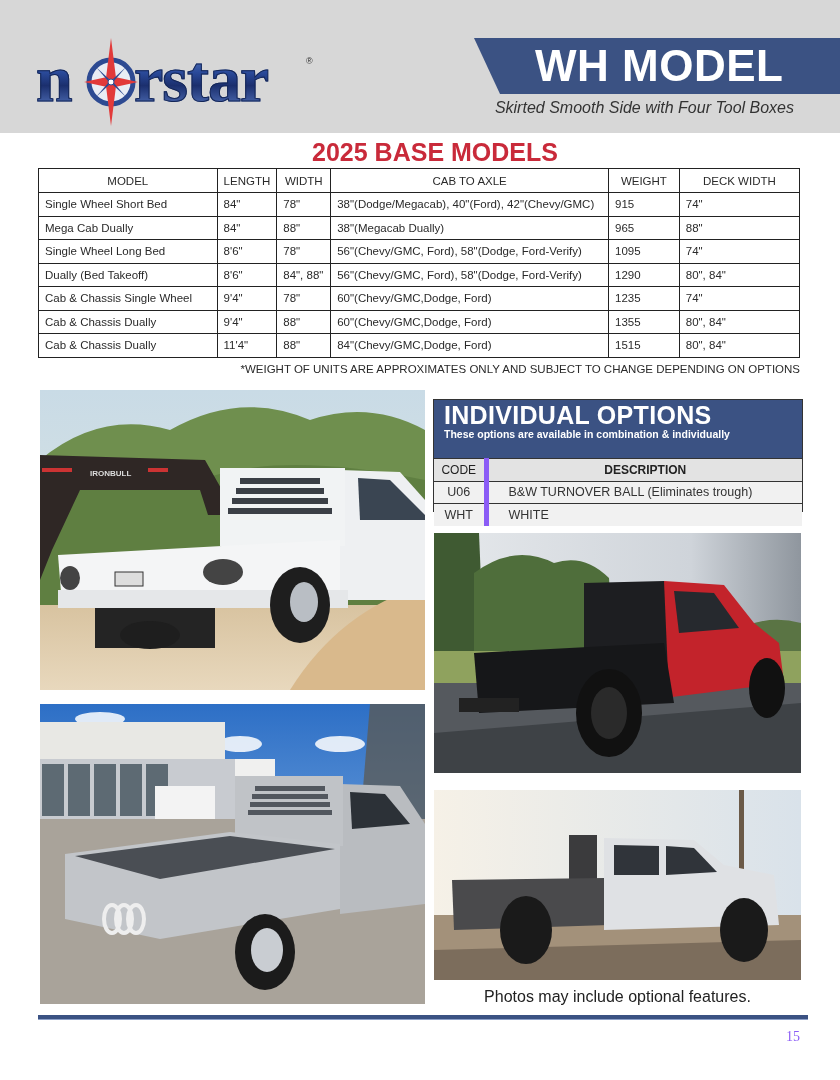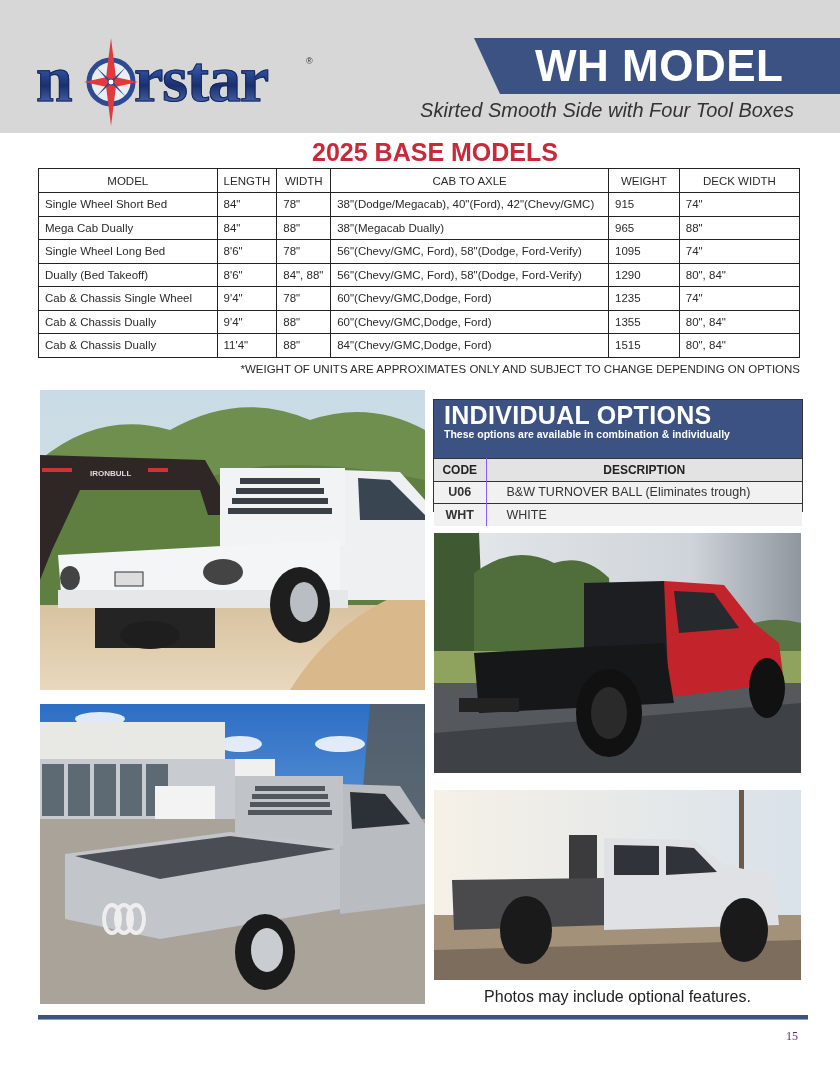--- a/index.html
+++ b/index.html
@@ -18,21 +18,21 @@
   .logo-n { left: 0; }
   .logo-rest { left: 98px; }
   .logo-reg { position: absolute; left: 270px; top: 18px; font-size: 9px; color: #333; }
   .compass { position: absolute; left: 46px; top: 0; width: 58px; height: 88px; }
 
   
   .title-banner { position: absolute; left: 474px; top: 38px; width: 366px; height: 56px; background: #3b5283;
     clip-path: polygon(0 0, 100% 0, 100% 100%, 26px 100%); }
   .title-text { position: absolute; left: 535px; top: 40px; width: 260px; height: 52px;
     color: #fff; font-weight: bold; font-size: 44px; line-height: 52px; letter-spacing: 0.5px; }
-  .subtitle { position: absolute; right: 46px; top: 99px; font-style: italic; font-size: 20px; color: #333; }
+  .subtitle { position: absolute; right: 46px; top: 99px; font-style: italic; font-size: 16px; color: #333; }
 
   
   .section-title { position: absolute; left: 0; width: 870px; top: 138px; text-align: center;
     color: #c92a3a; font-weight: bold; font-size: 25px; }
 
   
   table.models { position: absolute; left: 38px; top: 168px; width: 762px; border-collapse: collapse;
     font-size: 11.5px; color: #2a2a2a; }
   table.models th, table.models td { border: 1.3px solid #222; height: 23.5px; padding: 0 6px; white-space: nowrap; }
   table.models th { font-weight: normal; text-align: center; height: 24px; }
@@ -52,28 +52,28 @@
 
   
   .options { position: absolute; left: 433px; top: 399px; width: 370px; height: 113px; border: 1px solid #333; }
   .opt-head { background: #3b5283; height: 58px; padding: 2px 0 0 10px; color: #fff; }
   .opt-title { font-weight: bold; font-size: 25px; line-height: 26px; letter-spacing: 0.3px; }
   .opt-sub { font-weight: bold; font-size: 10.5px; line-height: 13px; }
   table.opts { width: 100%; border-collapse: collapse; font-size: 12.5px; }
   table.opts th, table.opts td { border-top: 1px solid #333; height: 22.6px; }
   table.opts th { background: #e3e3e3; font-weight: bold; font-size: 12px; color: #222; }
   table.opts td { background: #f1f1f1; color: #333; }
-  table.opts .code { width: 52px; text-align: center; font-weight: bold; border-right: 1px solid #8b5cf6; }
+  table.opts .code { width: 52px; text-align: center; font-weight: normal; border-right: 5px solid #8b5cf6; }
   table.opts td.desc { padding-left: 20px; }
 
   .caption { position: absolute; left: 434px; width: 367px; top: 988px; text-align: center; font-size: 16px; color: #222; }
 
   .footer-rule { position: absolute; left: 38px; top: 1015px; width: 770px; height: 5px; background: #3b5283;
     border-bottom: 1px solid #8da0c8; }
-  .page-number { position: absolute; left: 786px; top: 1029px; font-family: "Liberation Serif", serif; font-size: 12px; color: #701a75; }
+  .page-number { position: absolute; left: 786px; top: 1029px; font-family: "Liberation Serif", serif; font-size: 14px; color: #8b5cf6; }
 </style>
 </head>
 <body>
 
 <div class="header-band"></div>
 
 <div class="logo">
   <span class="logo-text logo-n">n</span>
   <svg class="compass" viewBox="0 0 58 88">
     <circle cx="29" cy="44" r="22" fill="#e9edf5" stroke="#2d4a92" stroke-width="5"></circle>

